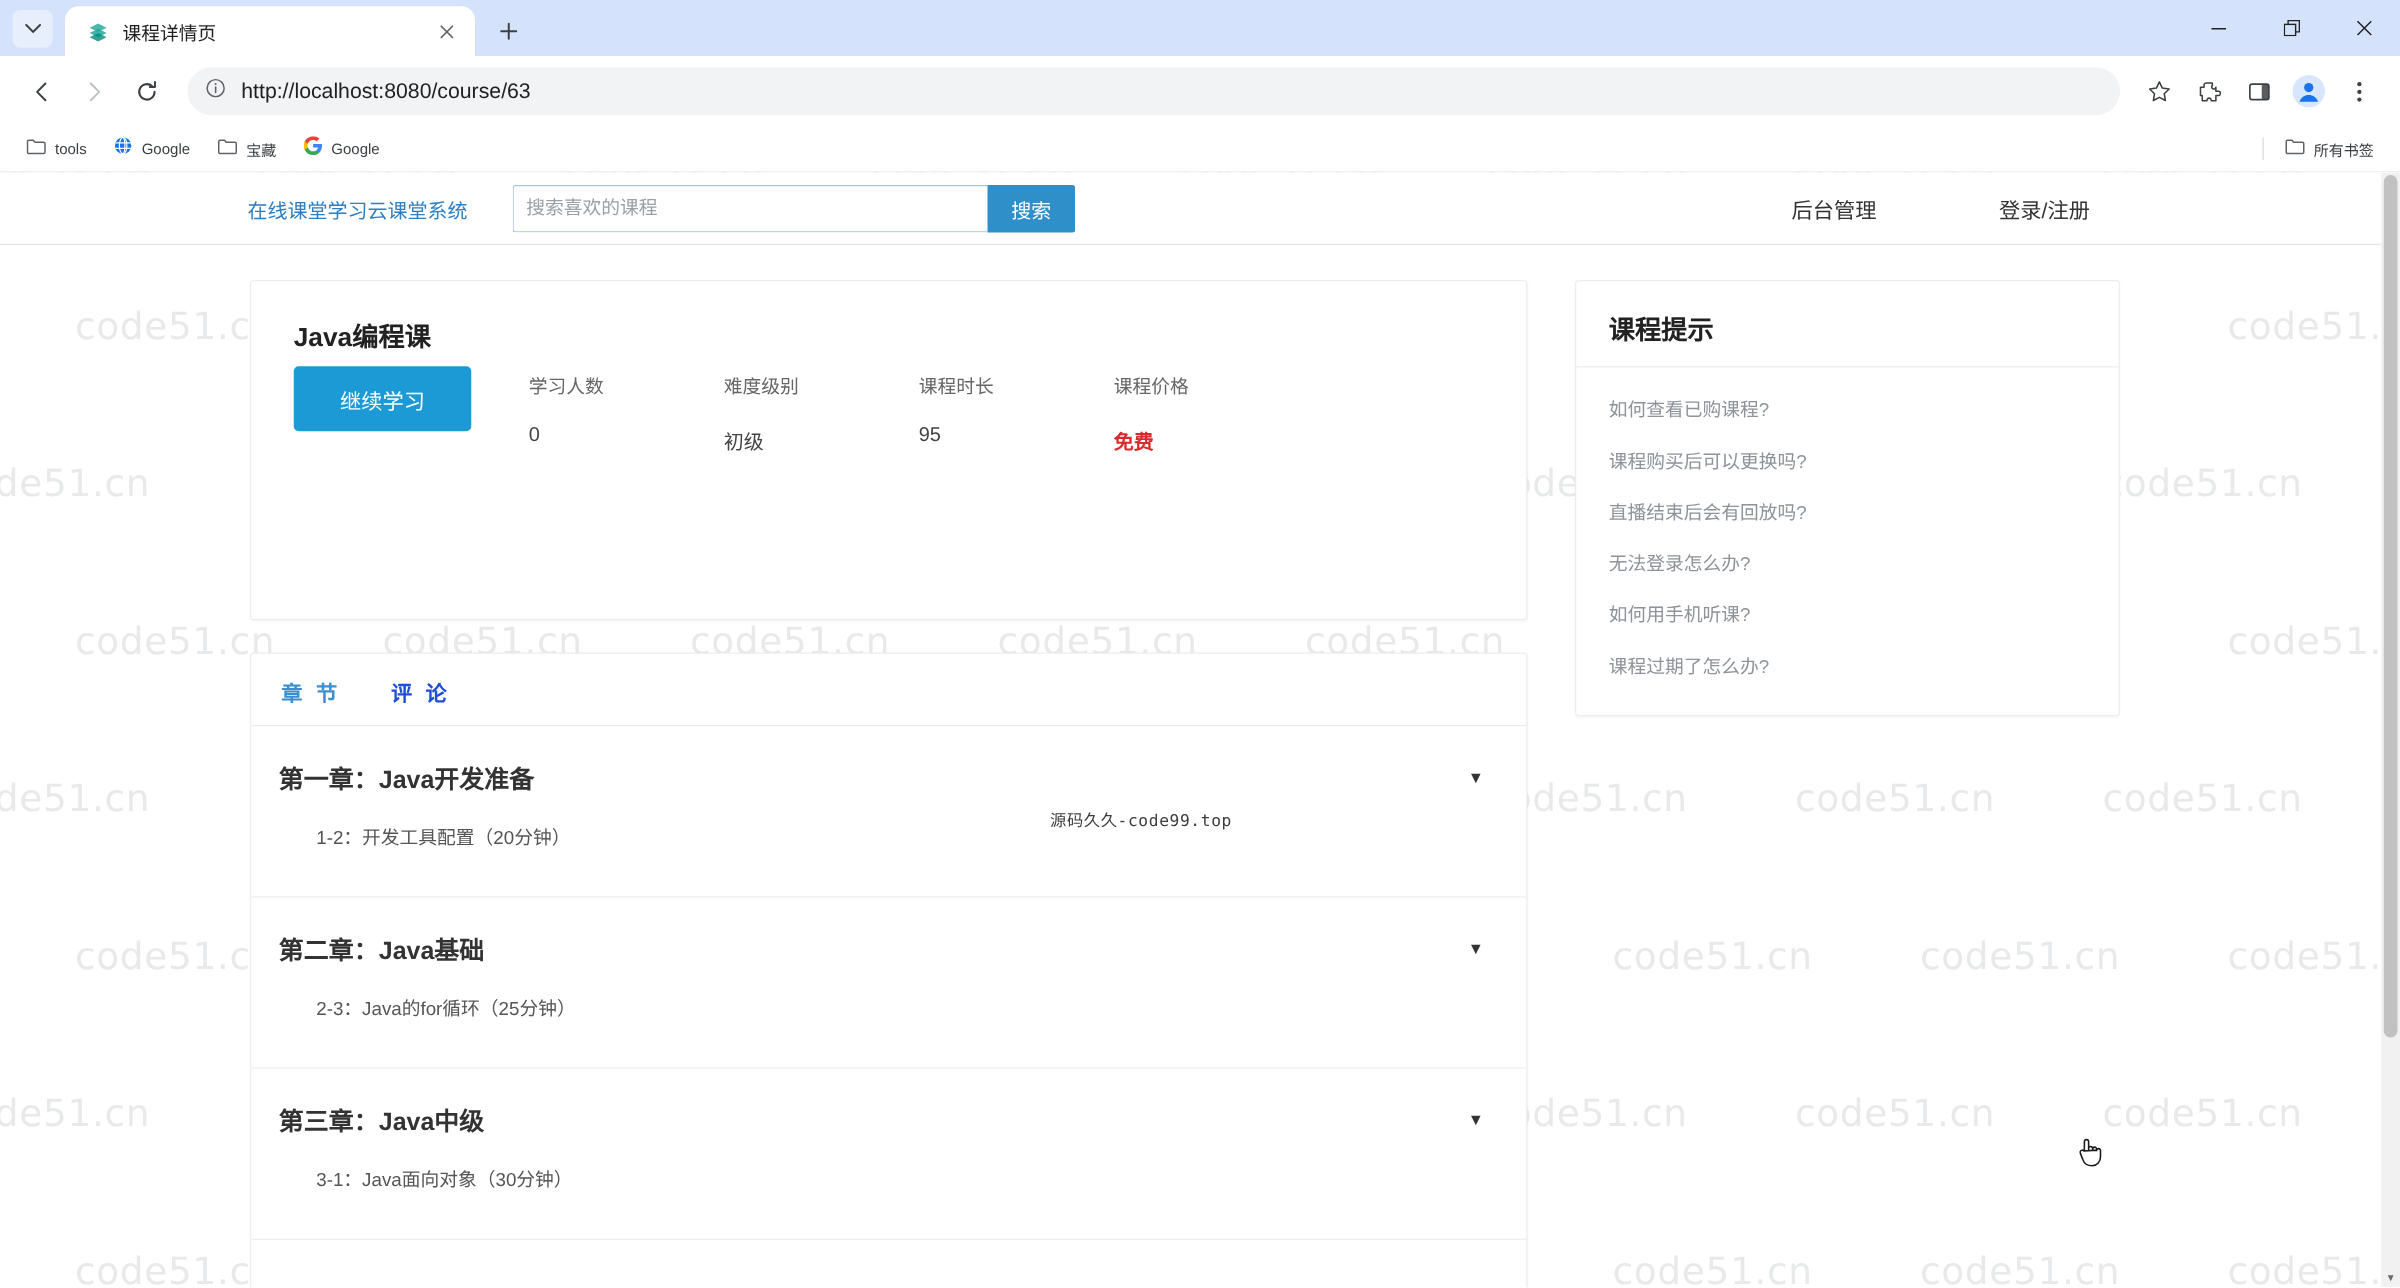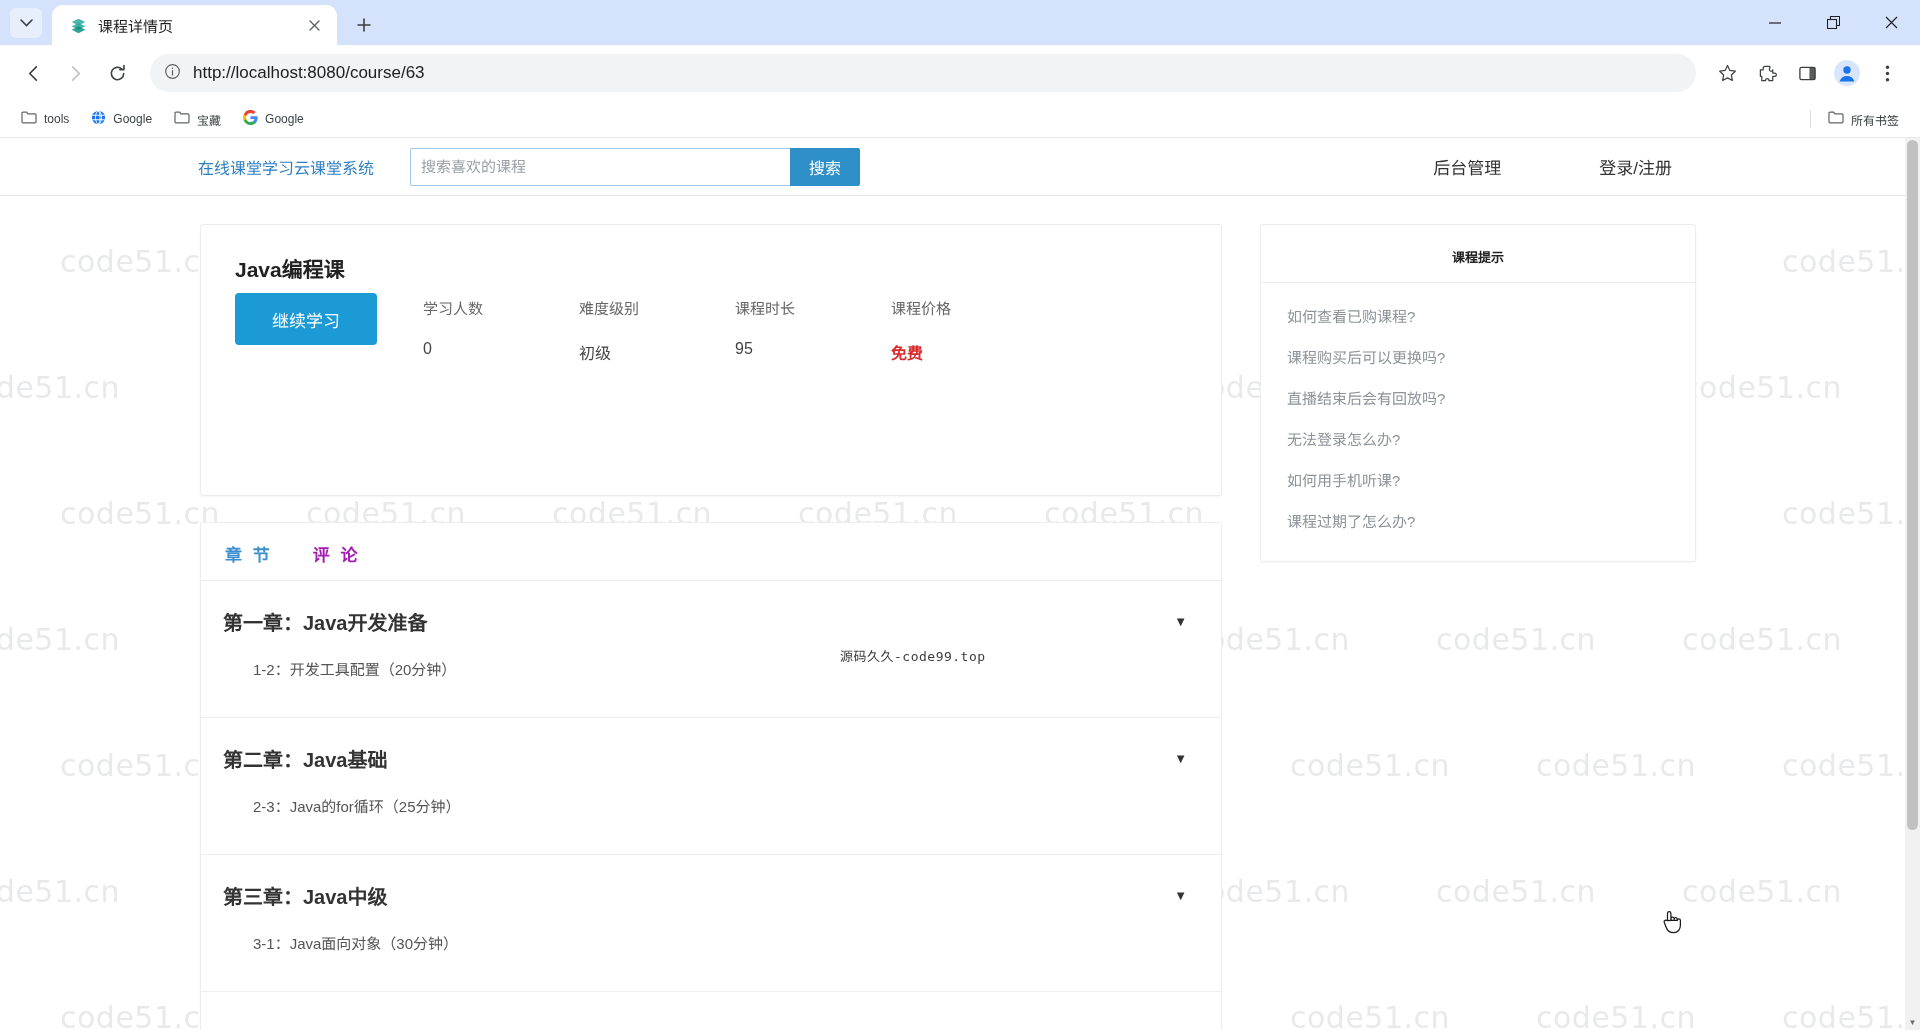--- a/index.html
+++ b/index.html
@@ -19,21 +19,21 @@
     display: flex; align-items: flex-end; position: relative; flex: 0 0 45px;
   }
   .tabstrip-left {
     width: 52px; height: 45px; display: flex; align-items: center; justify-content: center;
   }
   .tab-search-btn {
     width: 32px; height: 30px; border-radius: 6px; background: #e7effc;
     display: flex; align-items: center; justify-content: center; cursor: pointer;
   }
   .tab {
-    height: 40px; width: 285px; background: #ffffff;
+    height: 40px; width: 328px; background: #ffffff;
     border-radius: 11px 11px 0 0; display: flex; align-items: center;
     padding: 0 10px 0 16px; gap: 10px; position: relative; cursor: pointer;
   }
   .tab-favicon { width: 20px; height: 20px; flex: 0 0 20px; display:flex; align-items:center; justify-content:center; }
   .tab-title {
     font-size: 15px; color: #1f1f1f; white-space: nowrap; overflow: hidden;
     text-overflow: ellipsis; flex: 1;
   }
   .tab-close { width: 26px; height: 26px; border-radius: 50%; display: flex;
     align-items: center; justify-content: center; cursor: pointer; flex:0 0 26px; }
@@ -133,37 +133,37 @@
   .stats { display: flex; flex: 1; padding-left: 46px; padding-top: 4px; }
   .stat { width: 156px; }
   .stat-label { font-size: 15px; color: #666666; margin-bottom: 22px; white-space: nowrap; }
   .stat-value { font-size: 16px; color: #444444; }
   .stat-value.price { color: #d92b2b; font-weight: bold; }
 
   .chapters-card { min-height: 560px; padding: 0 0 10px 0; }
   .tabs { display: flex; padding: 18px 24px 0 24px; gap: 40px; border-bottom: 1px solid #ececec; }
   .tab-item {
     font-size: 17px; font-weight: bold; padding-bottom: 14px; cursor: pointer;
-    letter-spacing: 3px; color: #a21caf;
+    letter-spacing: 3px; color: #1d4ed8;
   }
   .tab-item.active { color: #3b8fce; }
 
   .chapter { border-bottom: 1px solid #eeeeee; }
   .chapter-head {
     display: flex; align-items: center; justify-content: space-between;
     padding: 26px 34px 22px 22px; cursor: pointer;
   }
   .chapter-title { font-size: 20px; font-weight: bold; color: #333333; }
   .chapter-arrow { color: #333333; font-size: 13px; }
   .lesson {
     font-size: 15px; color: #555555; padding: 0 0 38px 52px; cursor: pointer;
   }
 
   .tips-card { padding: 22px 26px 30px 26px; }
-  .tips-title { font-size: 13px; font-weight: bold; color: #222222; padding-bottom: 16px; text-align: center; }
+  .tips-title { font-size: 21px; font-weight: bold; color: #222222; padding-bottom: 16px; }
   .tips-divider { height: 1px; background: #ededed; margin: 0 -26px 22px -26px; }
   .tip-link {
     display: block; font-size: 15px; color: #8d9399; margin-bottom: 20px;
     cursor: pointer; text-decoration: none;
   }
   .tip-link:last-child { margin-bottom: 0; }
 
   .center-watermark {
     position: absolute; left: 840px; top: 508px; z-index: 20;
     font-family: "DejaVu Sans Mono", monospace; font-size: 13px; color: #3c3c3c;

